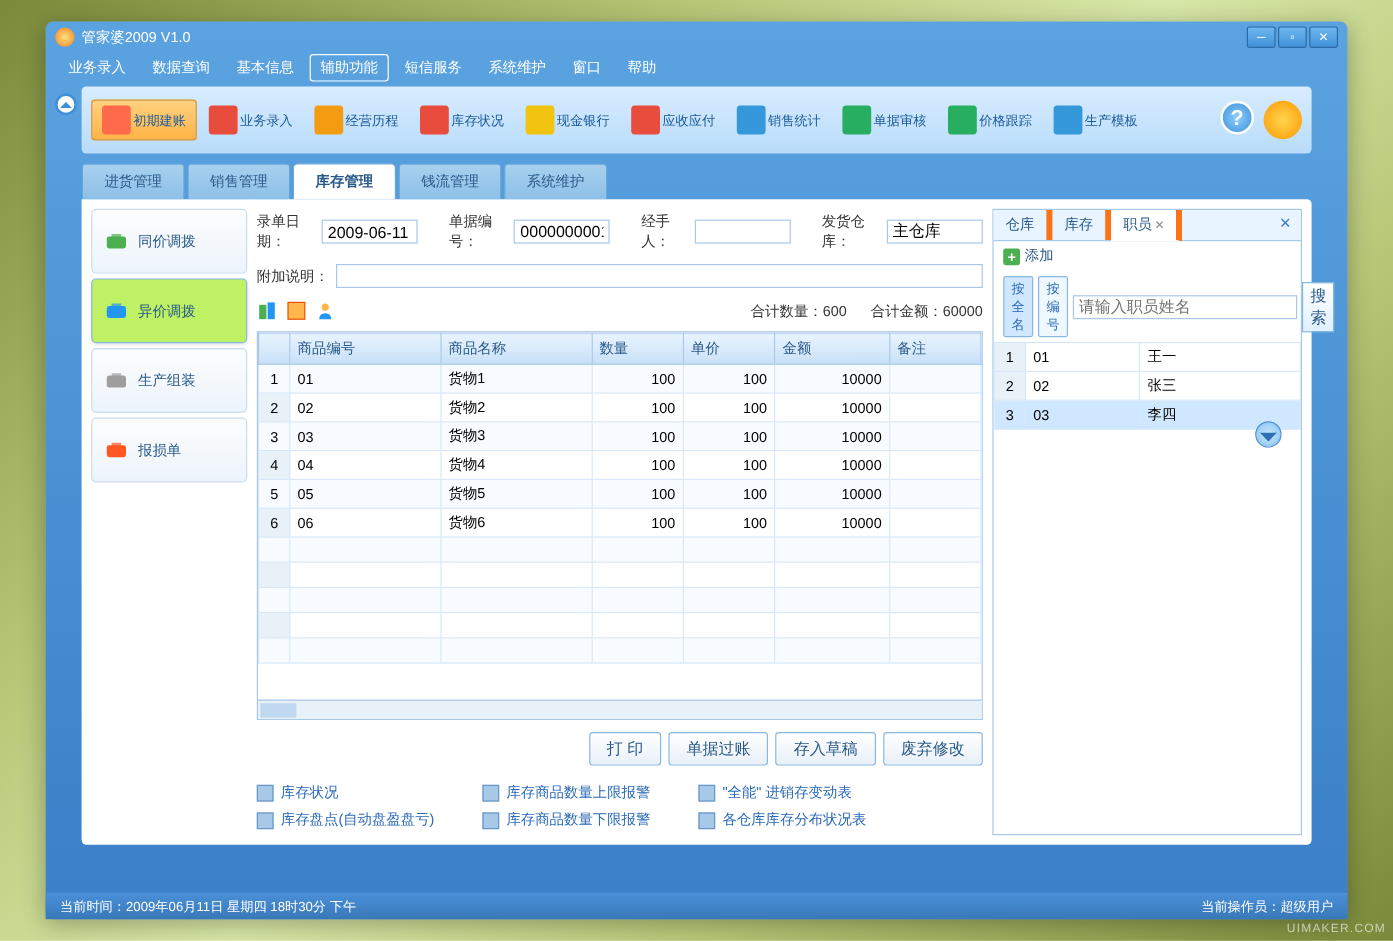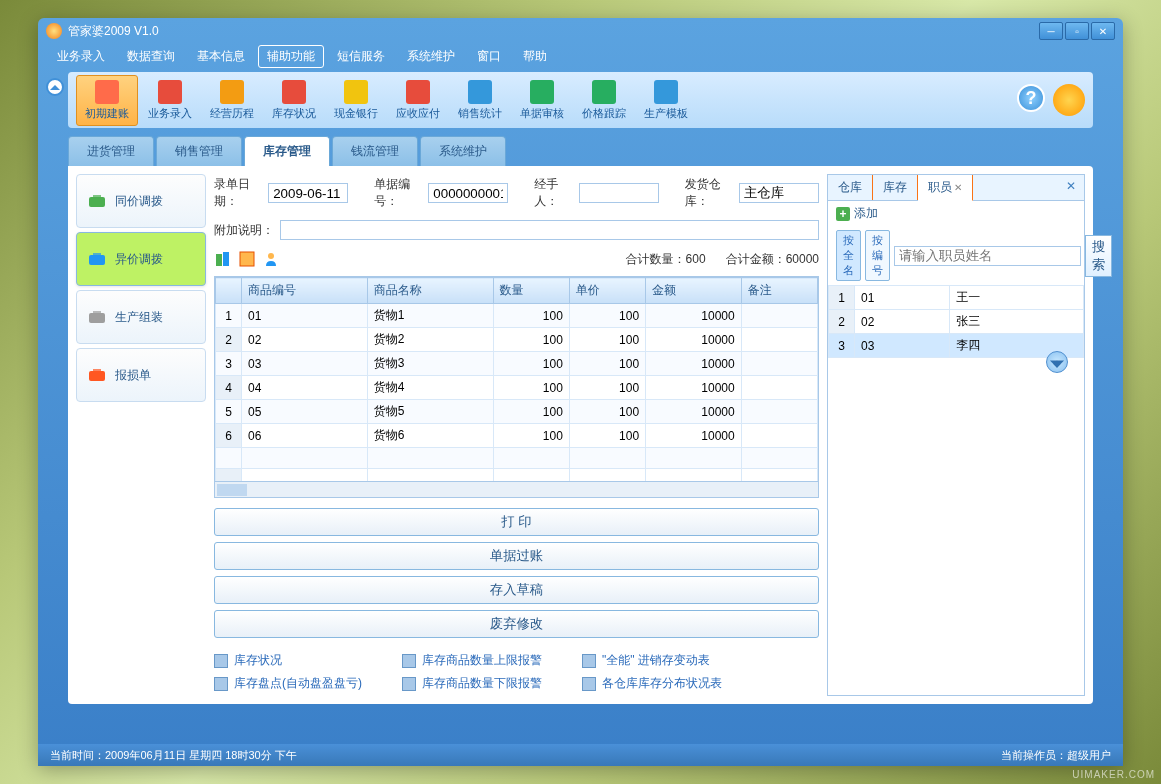--- a/index.html
+++ b/index.html
@@ -15,21 +15,21 @@
 .win-btn.close { background: linear-gradient(#6eb8f0, #4090d8); }
 
 .menubar { height: 24px; display: flex; align-items: center; padding: 0 10px; gap: 4px; }
 .menu-item { padding: 2px 8px; color: #fff; cursor: pointer; border: 1px solid transparent; border-radius: 3px; }
 .menu-item.highlighted { border: 1px solid #fff; }
 
 .sidebar-toggle { position: absolute; left: 8px; top: 60px; width: 18px; height: 18px; background: #fff; border-radius: 50%; border: 2px solid #4090d8; display: flex; align-items: center; justify-content: center; cursor: pointer; }
 .sidebar-toggle::before { content: ''; border: 5px solid transparent; border-bottom-color: #4090d8; margin-top: -5px; }
 
 .toolbar { margin: 4px 30px 0; height: 56px; background: linear-gradient(#d8ecff, #b8dcfa); border-radius: 4px; display: flex; align-items: center; padding: 0 8px; gap: 2px; }
-.tool-btn { display: flex; flex-direction: column; align-items: center; padding: 4px 8px; cursor: pointer; border-radius: 3px; gap: 2px; }
+.tool-btn { display: flex; align-items: center; padding: 4px 8px; cursor: pointer; border-radius: 3px; gap: 2px; }
 .tool-btn.active { background: linear-gradient(#ffd27f, #ffb347); border: 1px solid #e09020; }
 .tool-ico { width: 24px; height: 24px; border-radius: 3px; }
 .tool-btn span { color: #1a5a9a; font-size: 11px; }
 .toolbar-right { margin-left: auto; display: flex; gap: 8px; }
 .help-icon { width: 28px; height: 28px; background: radial-gradient(#8ed0ff, #3a90d8); border-radius: 50%; display: flex; align-items: center; justify-content: center; color: #fff; font-size: 18px; font-weight: bold; cursor: pointer; border: 2px solid #fff; }
 .brand-icon { width: 32px; height: 32px; background: radial-gradient(#ffd54f, #ff9800); border-radius: 50%; cursor: pointer; }
 
 .main-tabs { margin: 8px 30px 0; display: flex; gap: 2px; }
 .main-tab { padding: 6px 18px; background: linear-gradient(#a8d0ee, #8cc0e8); border-radius: 4px 4px 0 0; color: #2a5a8a; cursor: pointer; border: 1px solid #6aa8d8; border-bottom: none; }
 .main-tab.active { background: #fff; color: #2a5a8a; font-weight: bold; }
@@ -54,32 +54,32 @@
 .grid-wrap { flex: 1; border: 1px solid #a8c8e8; overflow: hidden; position: relative; }
 .grid { width: 100%; border-collapse: collapse; }
 .grid th { background: linear-gradient(#e8f4ff, #c8e0f8); border: 1px solid #a8c8e8; padding: 4px 6px; text-align: left; color: #2a5a8a; font-weight: normal; }
 .grid td { border: 1px solid #d8e8f8; padding: 3px 6px; background: #fff; }
 .grid tr:nth-child(even) td { background: #f8fbff; }
 .grid td.num { text-align: right; }
 .grid td.rowhead { background: #e8f0f8; text-align: center; width: 26px; }
 .grid-scroll { position: absolute; bottom: 0; left: 0; right: 0; height: 16px; background: #e8f0f8; border-top: 1px solid #a8c8e8; }
 .grid-scroll::before { content: ''; position: absolute; left: 2px; top: 2px; width: 30px; height: 12px; background: #c0d8f0; }
 
-.action-row { display: flex; justify-content: space-between; gap: 6px; padding: 4px 0; flex-direction: column; }
+.action-row { display: flex; justify-content: flex-end; gap: 6px; padding: 4px 0; }
 .action-btn { padding: 4px 14px; background: linear-gradient(#fff, #e8f0f8); border: 1px solid #88b8e0; border-radius: 3px; cursor: pointer; color: #2a5a8a; }
 
 .links-row { display: flex; gap: 40px; padding: 4px 0; }
 .links-col { display: flex; flex-direction: column; gap: 6px; }
 .link-item { display: flex; align-items: center; gap: 6px; color: #2a6aba; cursor: pointer; }
 .link-ico { width: 14px; height: 14px; background: #a8c8e8; border: 1px solid #6898c8; }
 
 .right-panel { width: 258px; border: 1px solid #a8c8e8; display: flex; flex-direction: column; position: relative; }
 .right-close { position: absolute; right: 4px; top: 4px; width: 14px; height: 14px; cursor: pointer; color: #4080c0; font-size: 12px; z-index: 2; }
 .rtabs { display: flex; border-bottom: 1px solid #a8c8e8; background: #e8f4ff; }
-.rtab { padding: 4px 10px; border-right: 1px solid #f97316; cursor: pointer; color: #2a5a8a; display: flex; align-items: center; gap: 2px; }
+.rtab { padding: 4px 10px; border-right: 5px solid #f97316; cursor: pointer; color: #2a5a8a; display: flex; align-items: center; gap: 2px; }
 .rtab.active { background: #fff; border-bottom: 1px solid #fff; margin-bottom: -1px; }
 .rtab-close { font-size: 10px; color: #888; }
 
 .add-row { padding: 4px 8px; display: flex; align-items: center; gap: 4px; color: #2a5a8a; cursor: pointer; }
 .plus-ico { width: 14px; height: 14px; background: #4caf50; border-radius: 2px; color: #fff; display: flex; align-items: center; justify-content: center; font-size: 12px; font-weight: bold; }
 
 .search-row { padding: 4px 8px; display: flex; align-items: center; gap: 4px; }
 .search-row .opt { padding: 2px 6px; border: 1px solid #88b8e0; color: #2a6aba; cursor: pointer; background: #f0f8ff; border-radius: 2px; font-size: 11px; }
 .search-row .opt.active { background: #d0e8ff; }
 .search-row input { flex: 1; border: 1px solid #a8c8e8; padding: 2px 4px; height: 20px; color: #999; }

